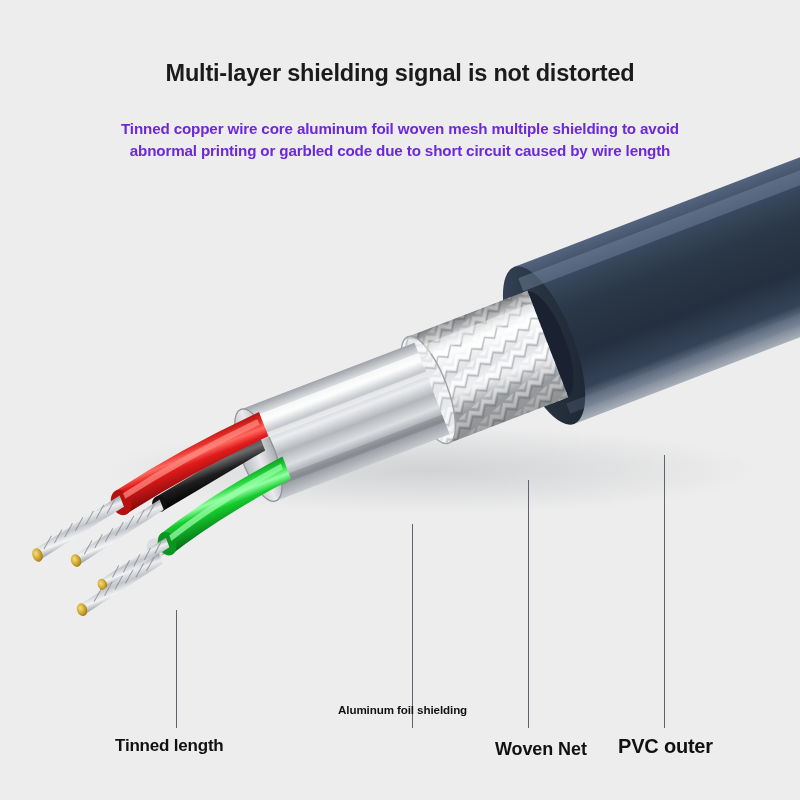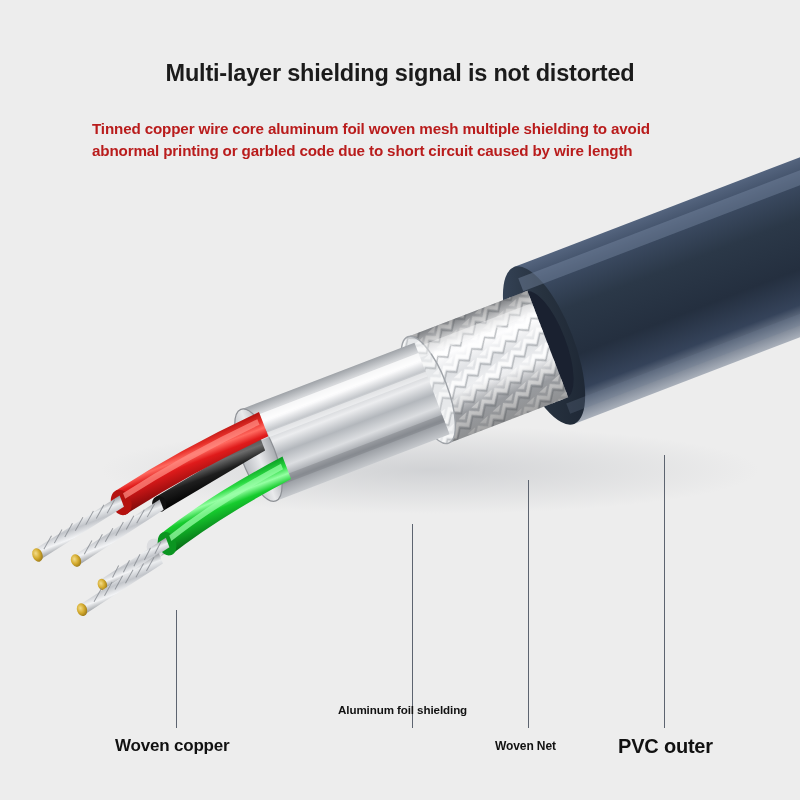--- a/index.html
+++ b/index.html
@@ -14,29 +14,30 @@
 
   
   .headline{
     position:absolute;left:0;top:60px;width:800px;
     text-align:center;
     font-size:23.5px;font-weight:bold;color:#1b1b1b;
     letter-spacing:-0.2px;
   }
   .subcopy{
     position:absolute;left:92px;top:118px;width:616px;
-    font-size:15.2px;font-weight:bold;color:#b91c1c;
+    text-align:center;
+    font-size:15.2px;font-weight:bold;color:#6d28d9;
     line-height:22px;letter-spacing:-0.15px;
   }
 
   
   .lbl{position:absolute;color:#111;font-weight:bold;white-space:nowrap;}
   #lbl-tinned{left:115px;top:736px;font-size:17px;letter-spacing:-0.2px;}
   #lbl-foil  {left:338px;top:703px;font-size:11.6px;letter-spacing:-0.1px;}
-  #lbl-woven {left:495px;top:739px;font-size:12px;letter-spacing:-0.1px;}
+  #lbl-woven {left:495px;top:739px;font-size:18px;letter-spacing:-0.1px;}
   #lbl-pvc   {left:618px;top:735px;font-size:20px;letter-spacing:-0.2px;}
 
   
   .leader{position:absolute;width:1px;background:#5d6470;}
   #ld-tinned{left:176px;top:610px;height:118px;}
   #ld-foil  {left:412px;top:524px;height:204px;}
   #ld-woven {left:528px;top:480px;height:248px;}
   #ld-pvc   {left:664px;top:455px;height:273px;}
 
   .art{position:absolute;left:0;top:0;width:800px;height:800px;}
@@ -279,18 +280,18 @@
       </g>
 
     </g>
   </svg>
 
   <div class="leader" id="ld-tinned"></div>
   <div class="leader" id="ld-foil"></div>
   <div class="leader" id="ld-woven"></div>
   <div class="leader" id="ld-pvc"></div>
 
-  <div class="lbl" id="lbl-tinned">Woven copper</div>
+  <div class="lbl" id="lbl-tinned">Tinned length</div>
   <div class="lbl" id="lbl-foil">Aluminum foil shielding</div>
   <div class="lbl" id="lbl-woven">Woven Net</div>
   <div class="lbl" id="lbl-pvc">PVC outer</div>
 
 </div>
 
 </body></html>

